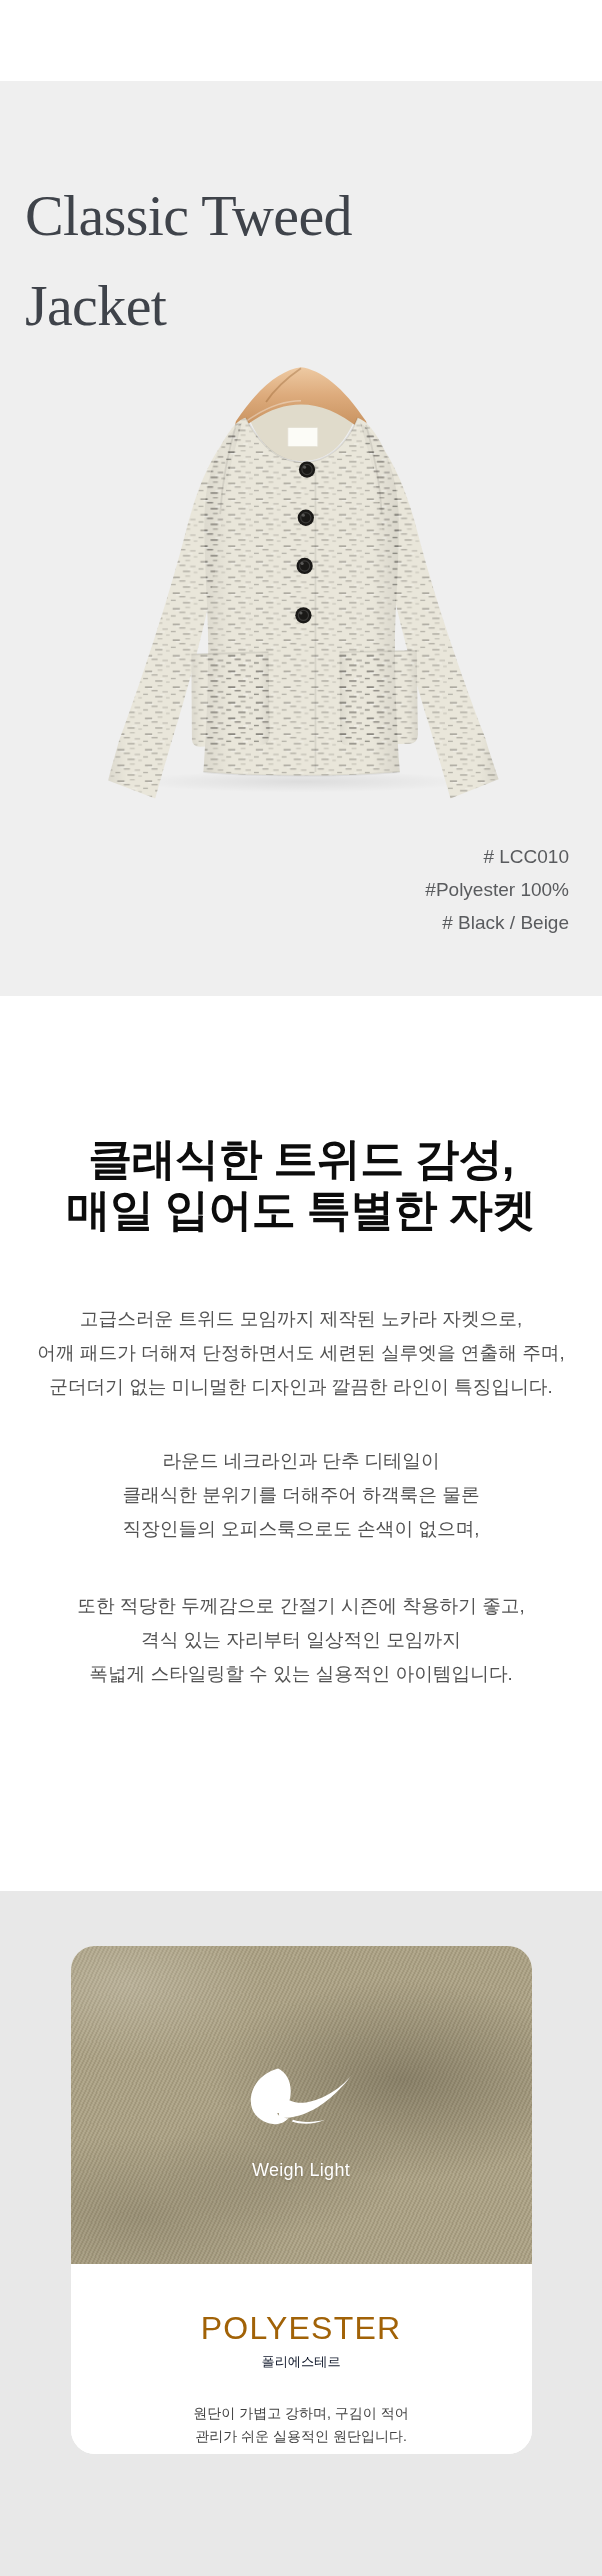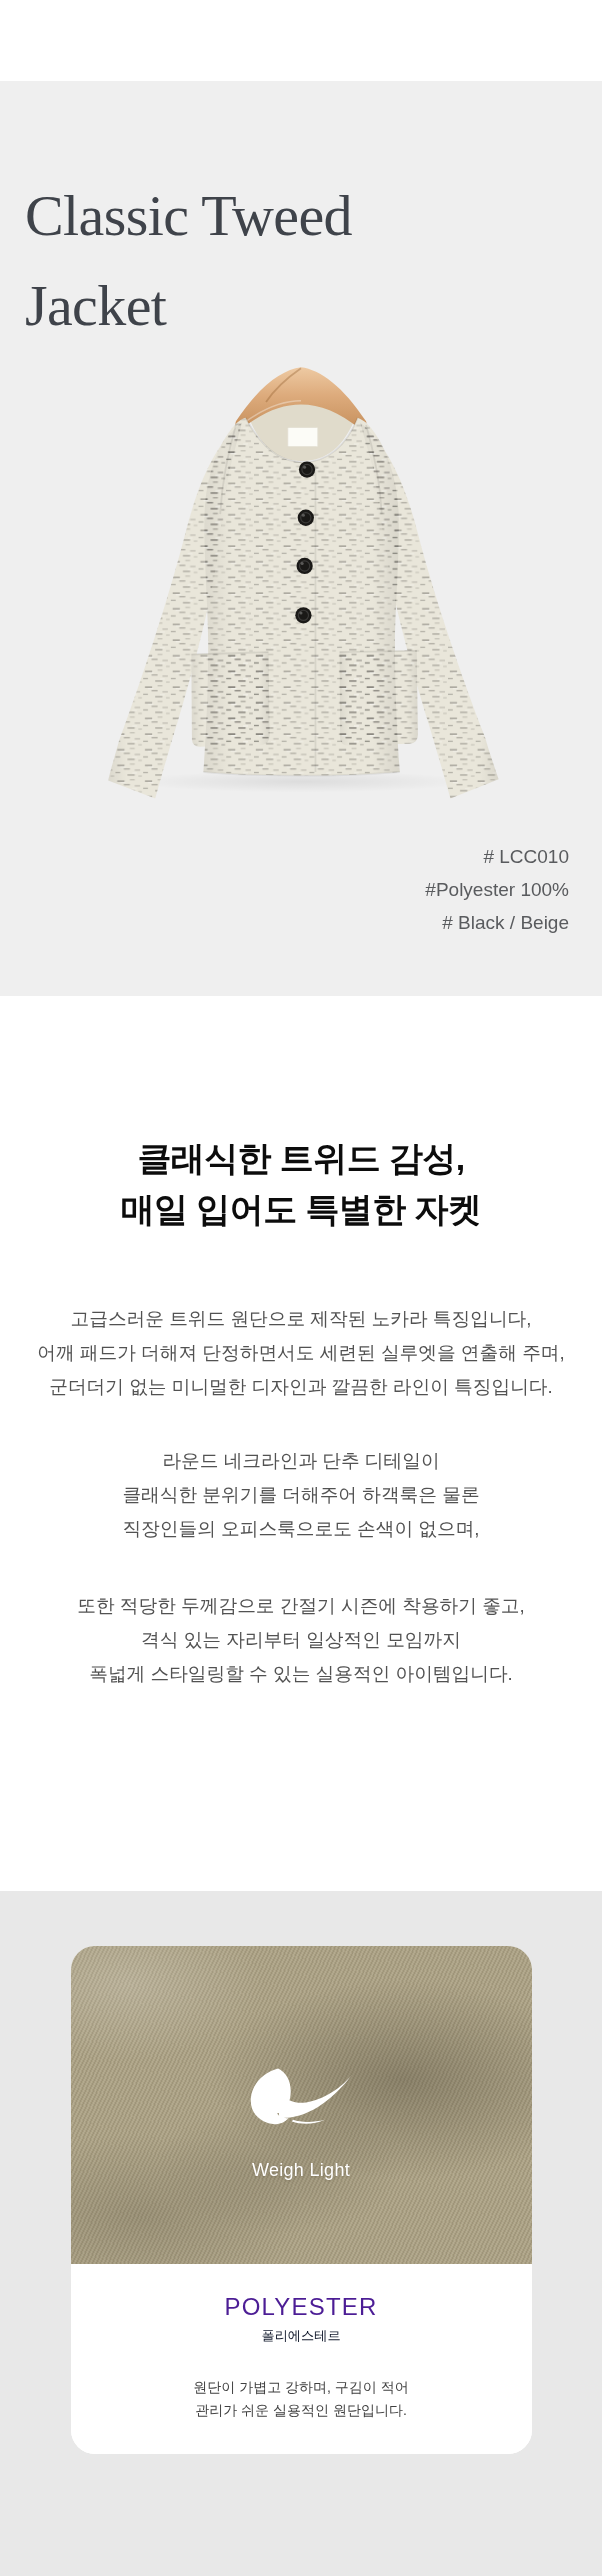--- a/index.html
+++ b/index.html
@@ -40,21 +40,21 @@
   }
 
   
   .intro{
     height:895px;
     box-sizing:border-box;
     padding-top:137px;
     text-align:center;
   }
   .headline{
-    font-size:34px;
+    font-size:44px;
     line-height:51px;
     font-weight:700;
     color:#0c0c0c;
     letter-spacing:-0.6px;
   }
   .para{
     font-size:18.7px;
     line-height:34px;
     color:#525252;
   }
@@ -105,24 +105,24 @@
     font-size:18px;
     letter-spacing:0.3px;
     text-shadow:0 1.2px 2.4px rgba(80,70,50,0.35);
   }
   .card-info{
     height:190px;
     text-align:center;
     background:#ffffff;
   }
   .material-en{
-    padding-top:29px;
-    font-size:24px;
+    padding-top:46px;
+    font-size:32px;
     letter-spacing:1.2px;
-    color:#4c1d95;
+    color:#a16207;
     font-weight:400;
   }
   .material-ko{
     margin-top:6px;
     font-size:13.2px;
     color:#0f172a;
   }
   .fabric-desc{
     margin-top:31px;
     font-size:14px;
@@ -252,21 +252,21 @@
   </div>
 </section>
 
 <section class="intro">
   <div class="headline">
     <div>클래식한 트위드 감성,</div>
     <div>매일 입어도 특별한 자켓</div>
   </div>
 
   <div class="para p1">
-    <div>고급스러운 트위드 원단으로 제작된 노카라 특징입니다,</div>
+    <div>고급스러운 트위드 모임까지 제작된 노카라 자켓으로,</div>
     <div>어깨 패드가 더해져 단정하면서도 세련된 실루엣을 연출해 주며,</div>
     <div>군더더기 없는 미니멀한 디자인과 깔끔한 라인이 특징입니다.</div>
   </div>
 
   <div class="para p2">
     <div>라운드 네크라인과 단추 디테일이</div>
     <div>클래식한 분위기를 더해주어 하객룩은 물론</div>
     <div>직장인들의 오피스룩으로도 손색이 없으며,</div>
   </div>
 

